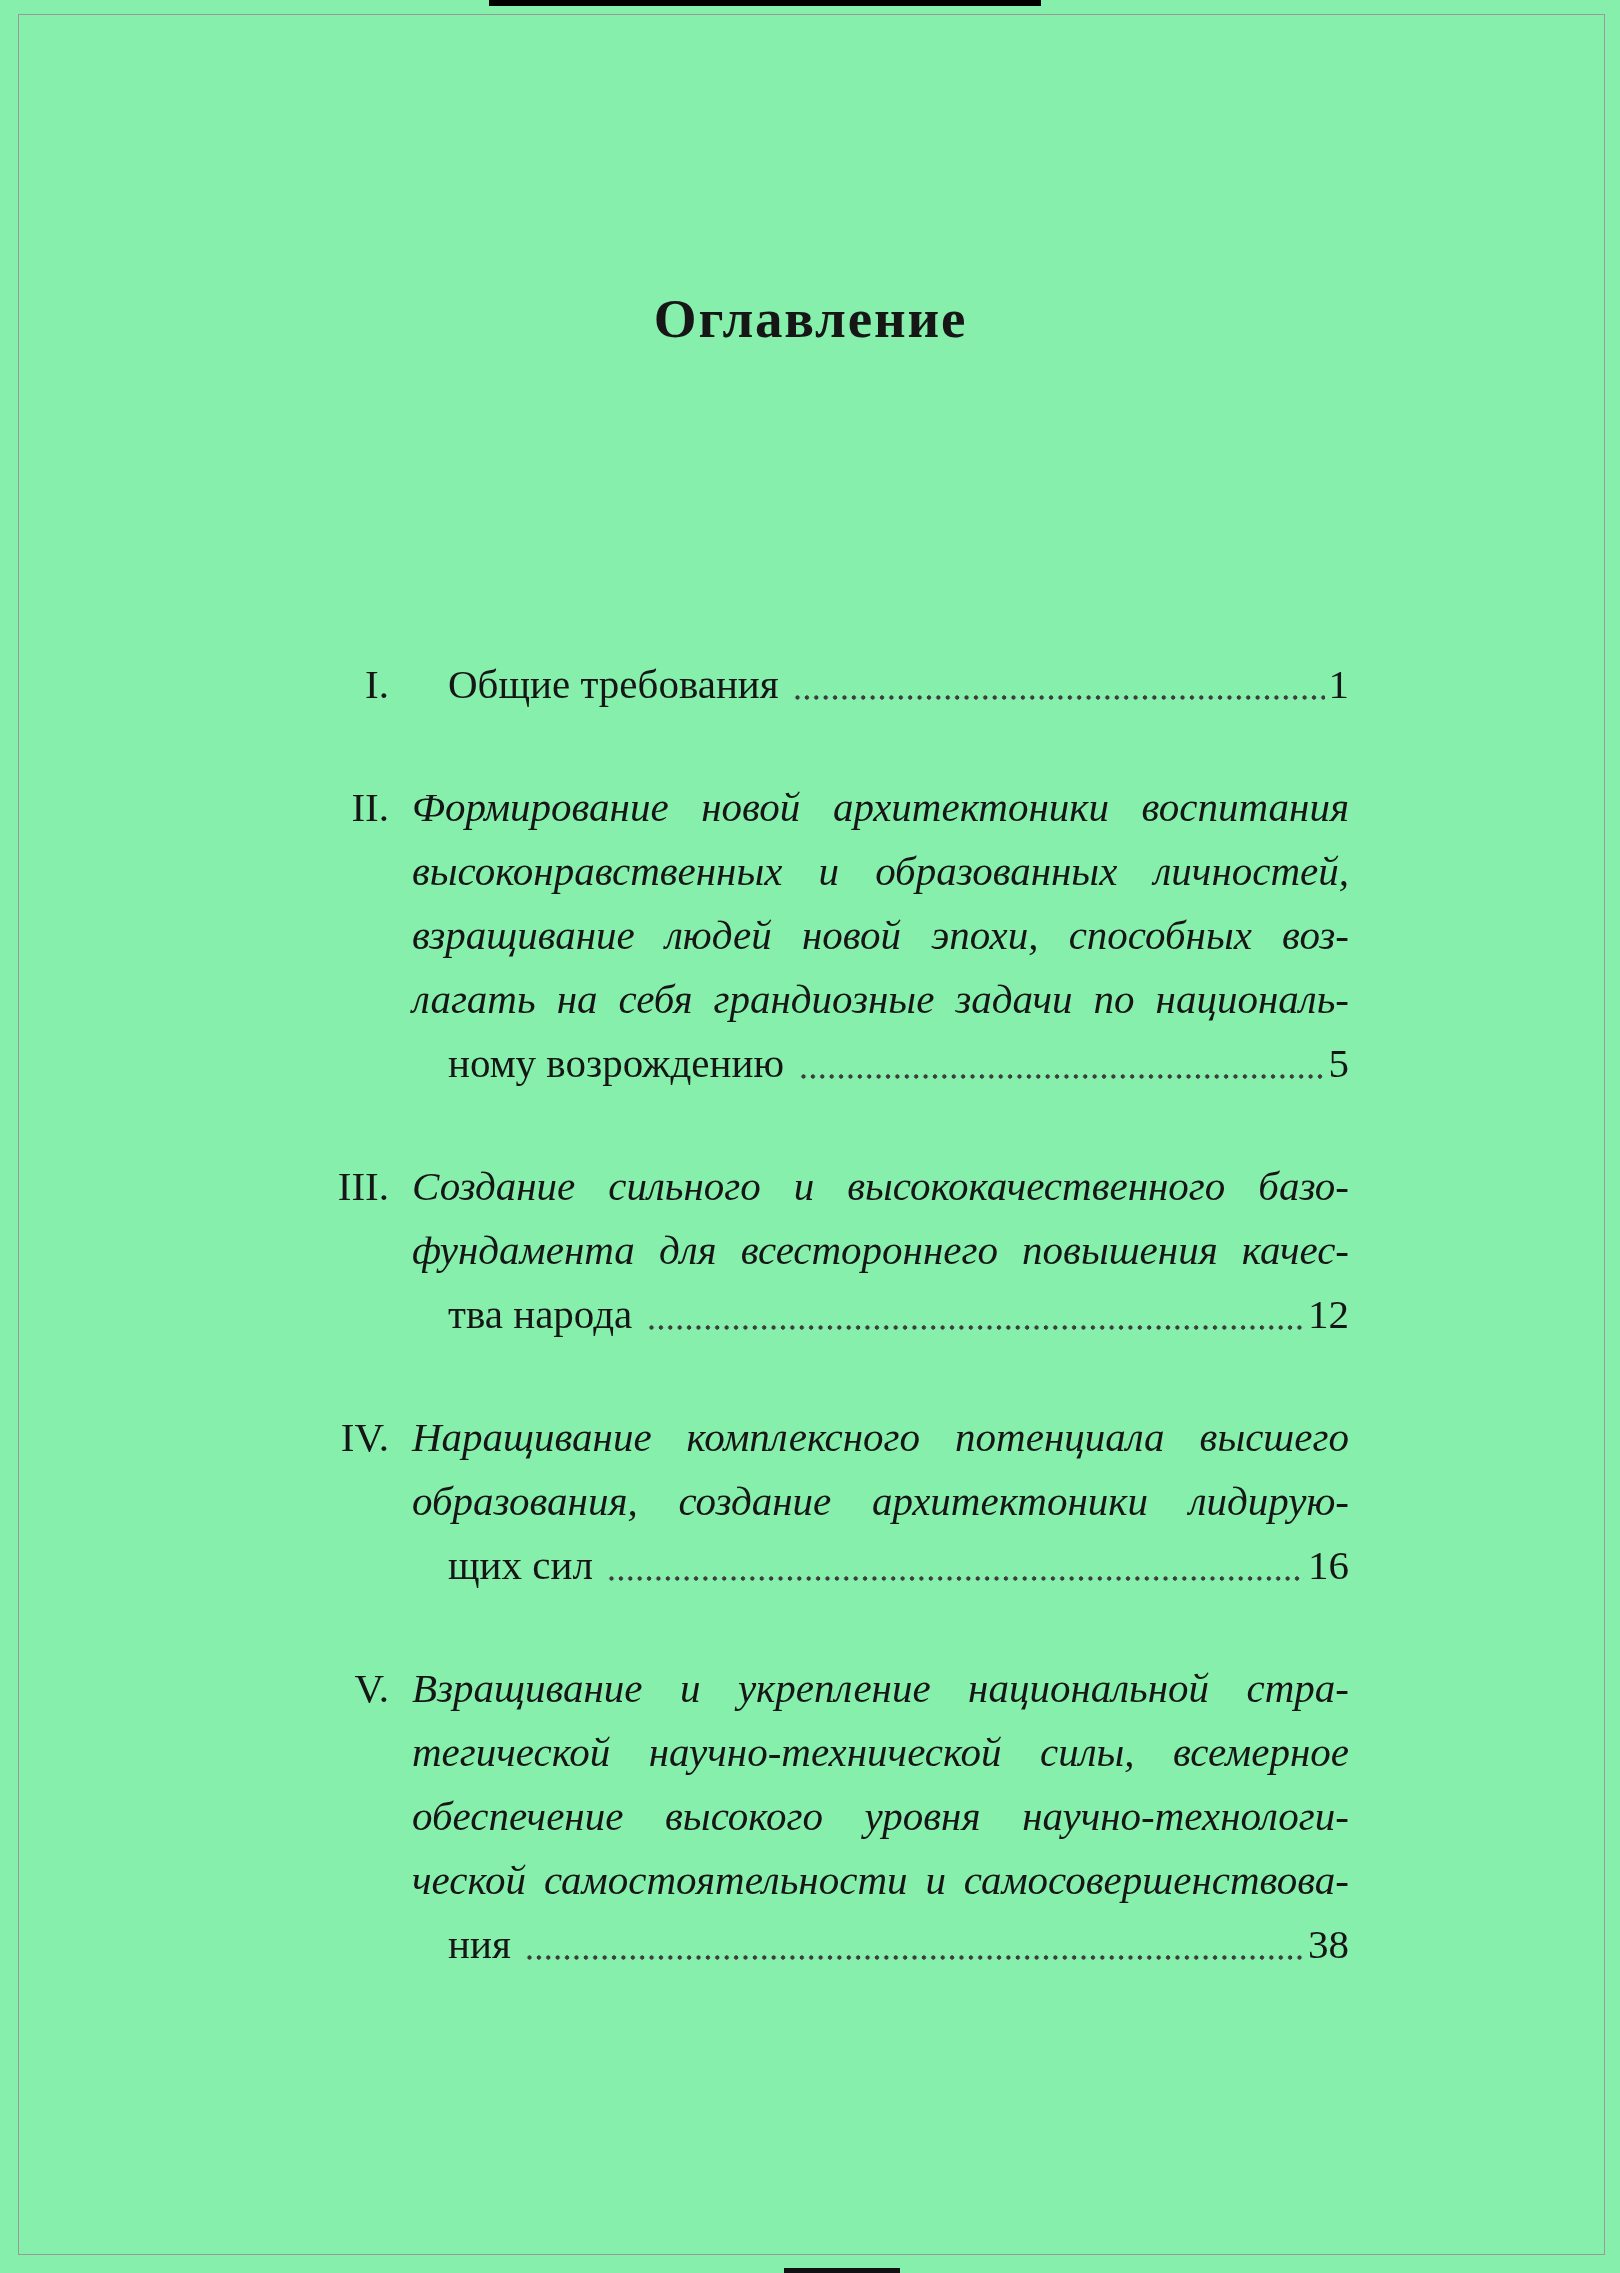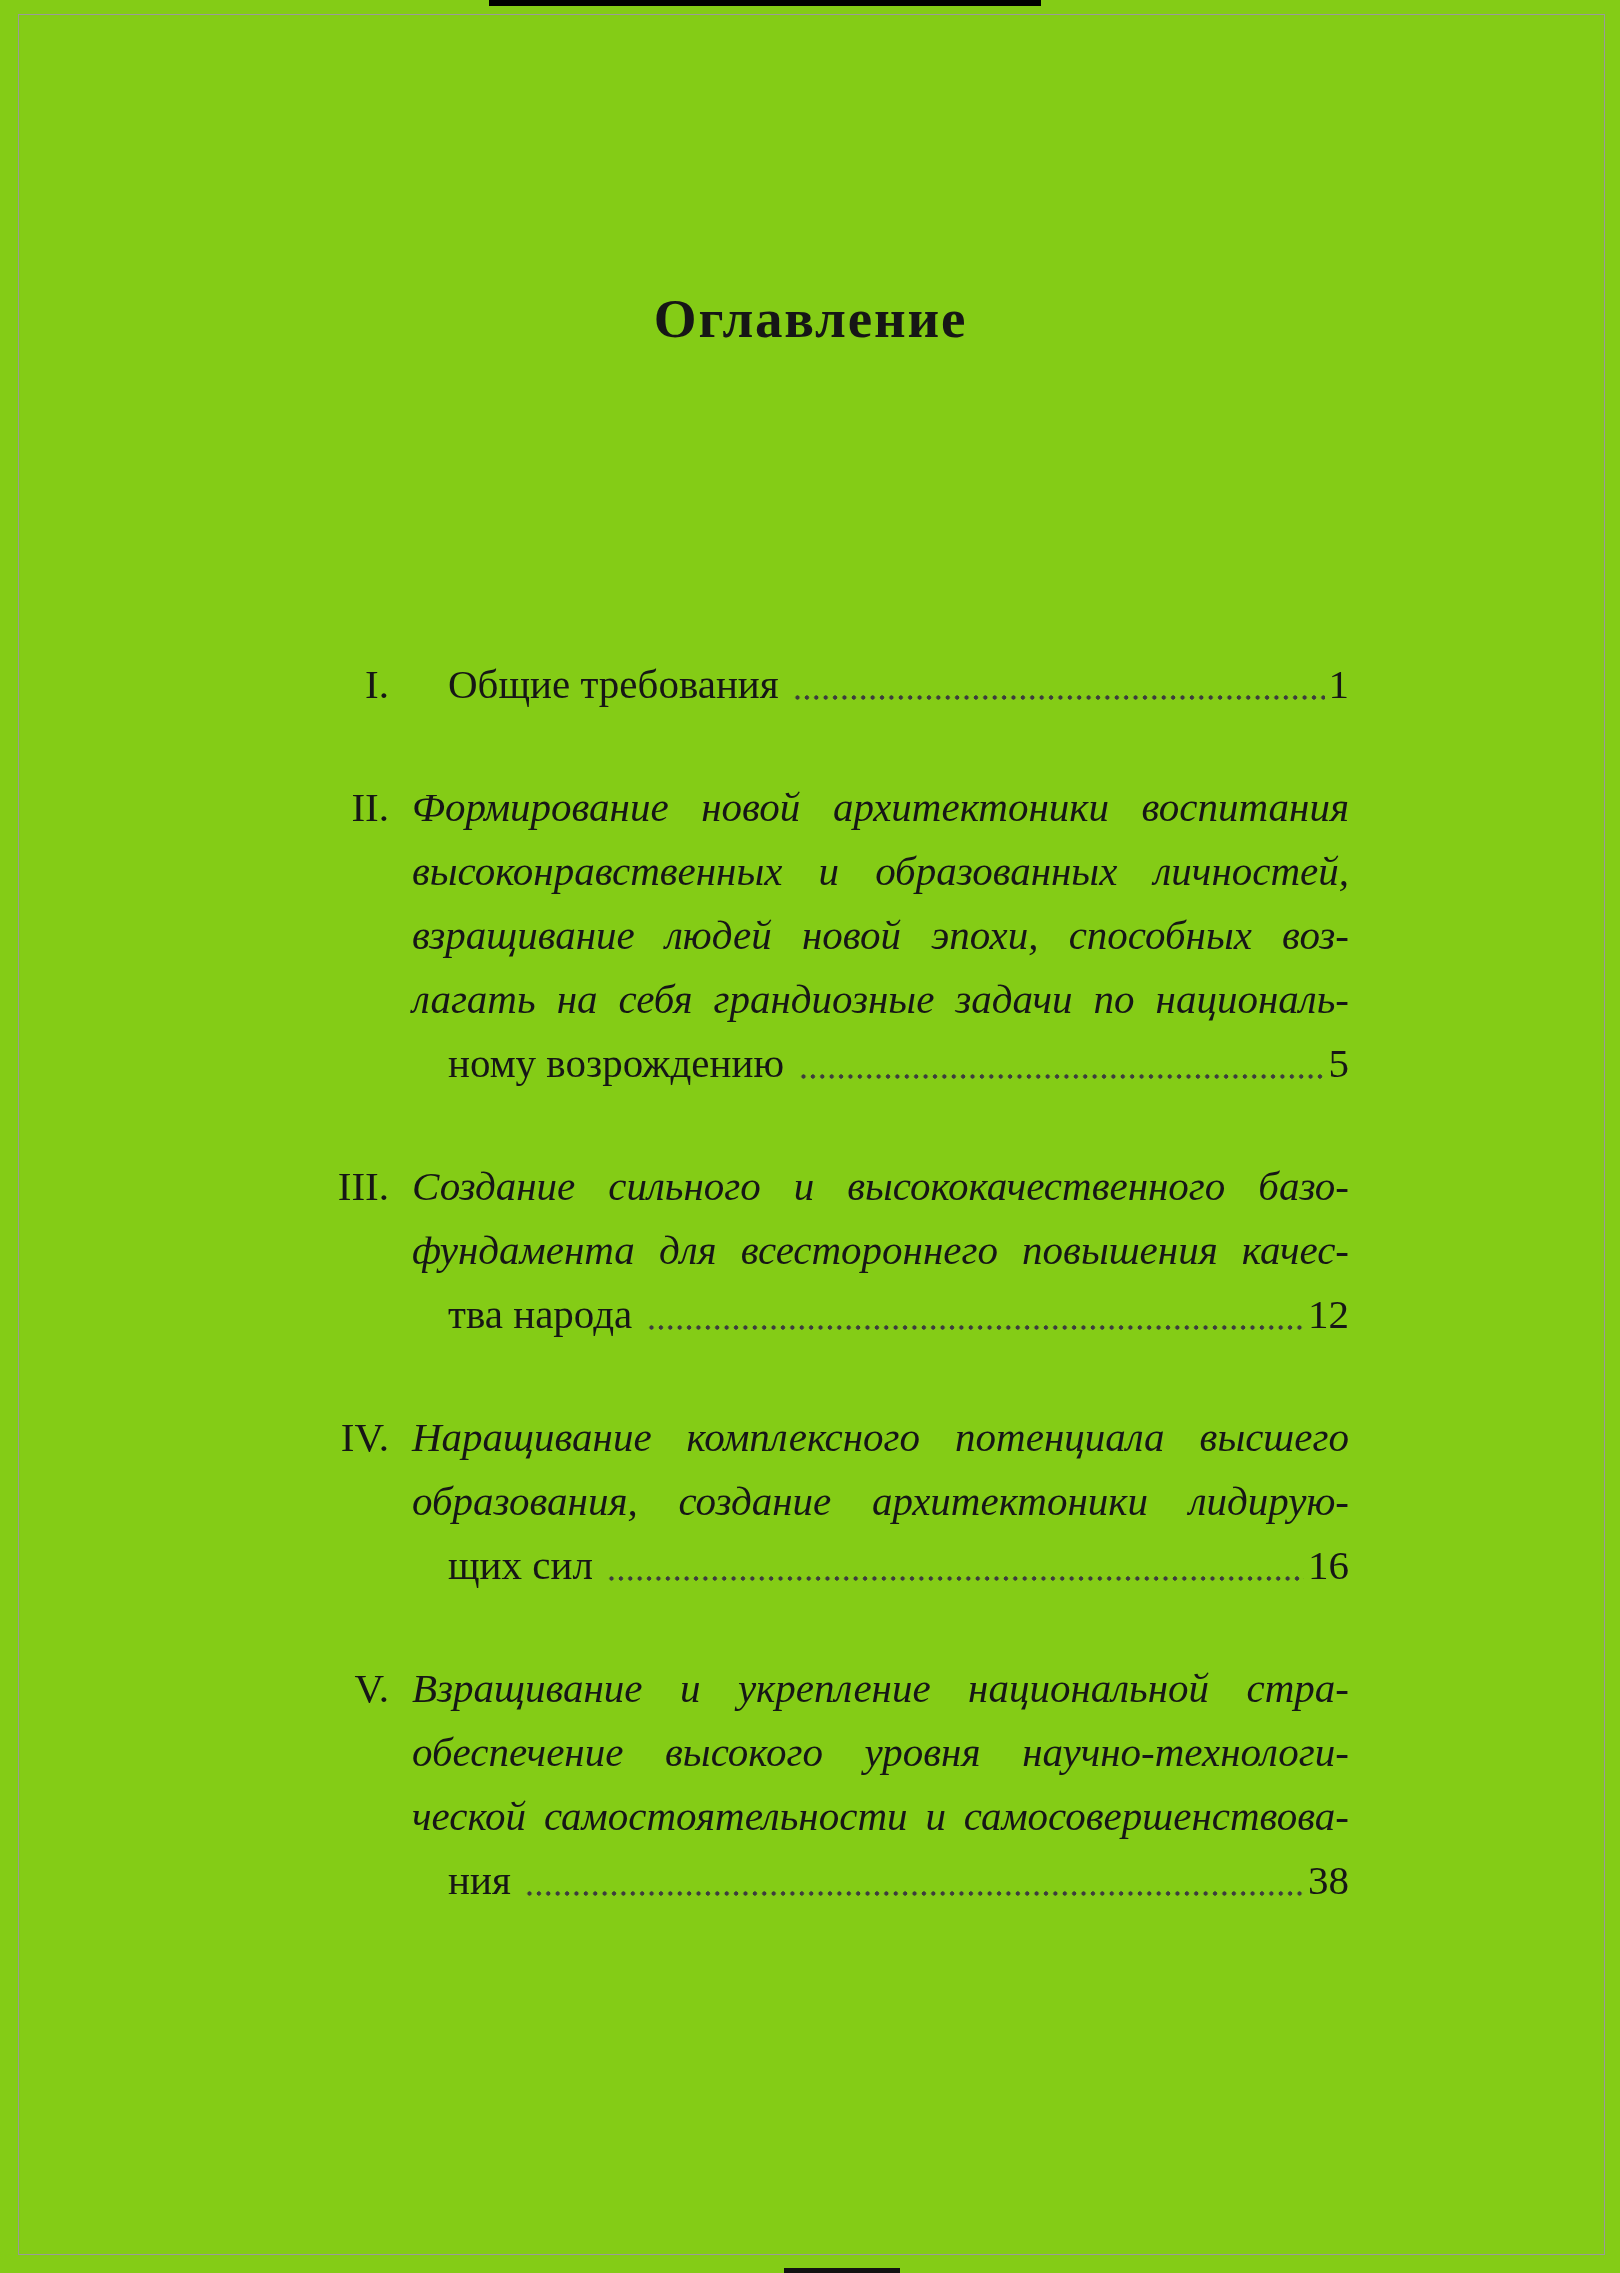--- a/index.html
+++ b/index.html
@@ -4,21 +4,21 @@
 <style>
   html, body {
     margin: 0;
     padding: 0;
     background: #ffffff;
   }
   .page {
     position: relative;
     width: 1621px;
     height: 2273px;
-    background: #84cc16;
+    background: #86efac;
     font-family: "Liberation Serif", "DejaVu Serif", serif;
     color: #161616;
     overflow: hidden;
   }
   
   .scan-frame {
     position: absolute;
     inset: 14.3px 16px 18px 18px;
     border: 0.9px solid #9a9a9a;
     pointer-events: none;
@@ -143,20 +143,21 @@
         <span class="leader"></span>
         <span class="pagenum">16</span>
       </div>
     </div>
   </div>
 
   <div class="entry">
     <div class="numeral">V.</div>
     <div class="body">
       <div class="line">Взращивание и укрепление национальной стра-</div>
+          <div class="line">тегической научно-технической силы, всемерное</div>
           <div class="line">обеспечение высокого уровня научно-технологи-</div>
           <div class="line">ческой самостоятельности и самосовершенствова-</div>
           <div class="lastline">
         <span class="tail">ния</span>
         <span class="leader"></span>
         <span class="pagenum">38</span>
       </div>
     </div>
   </div>
 </div>

